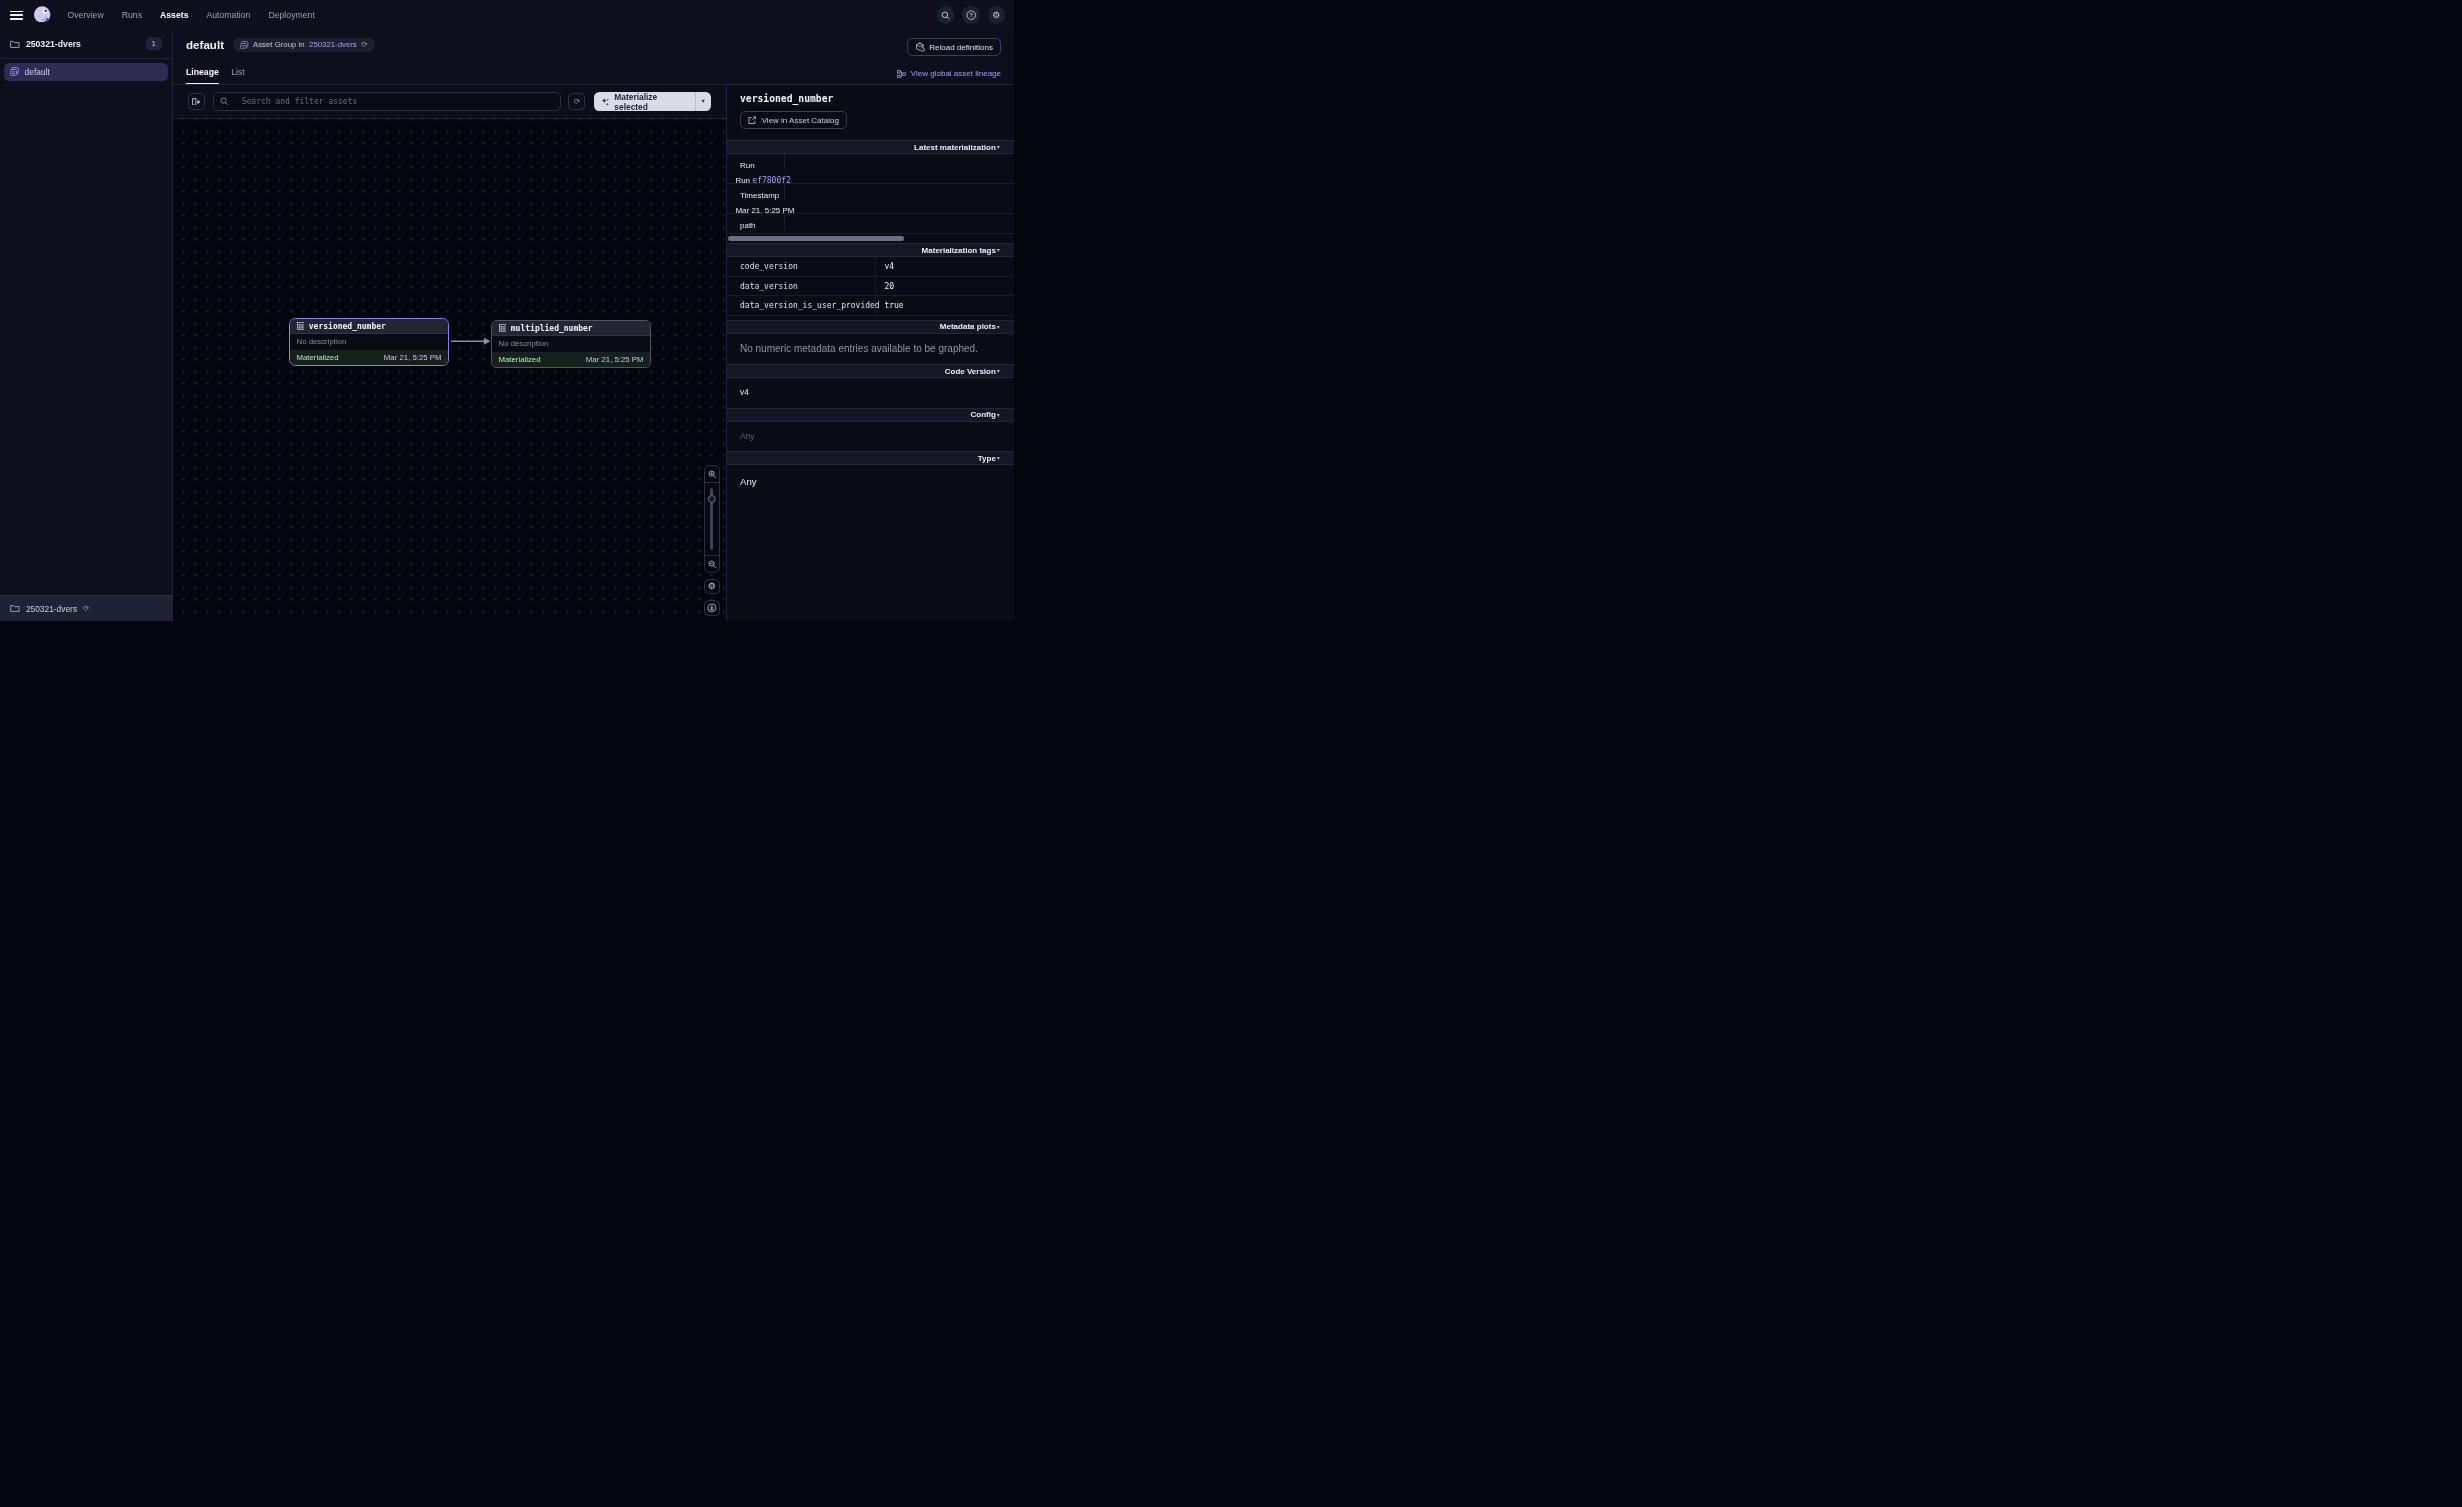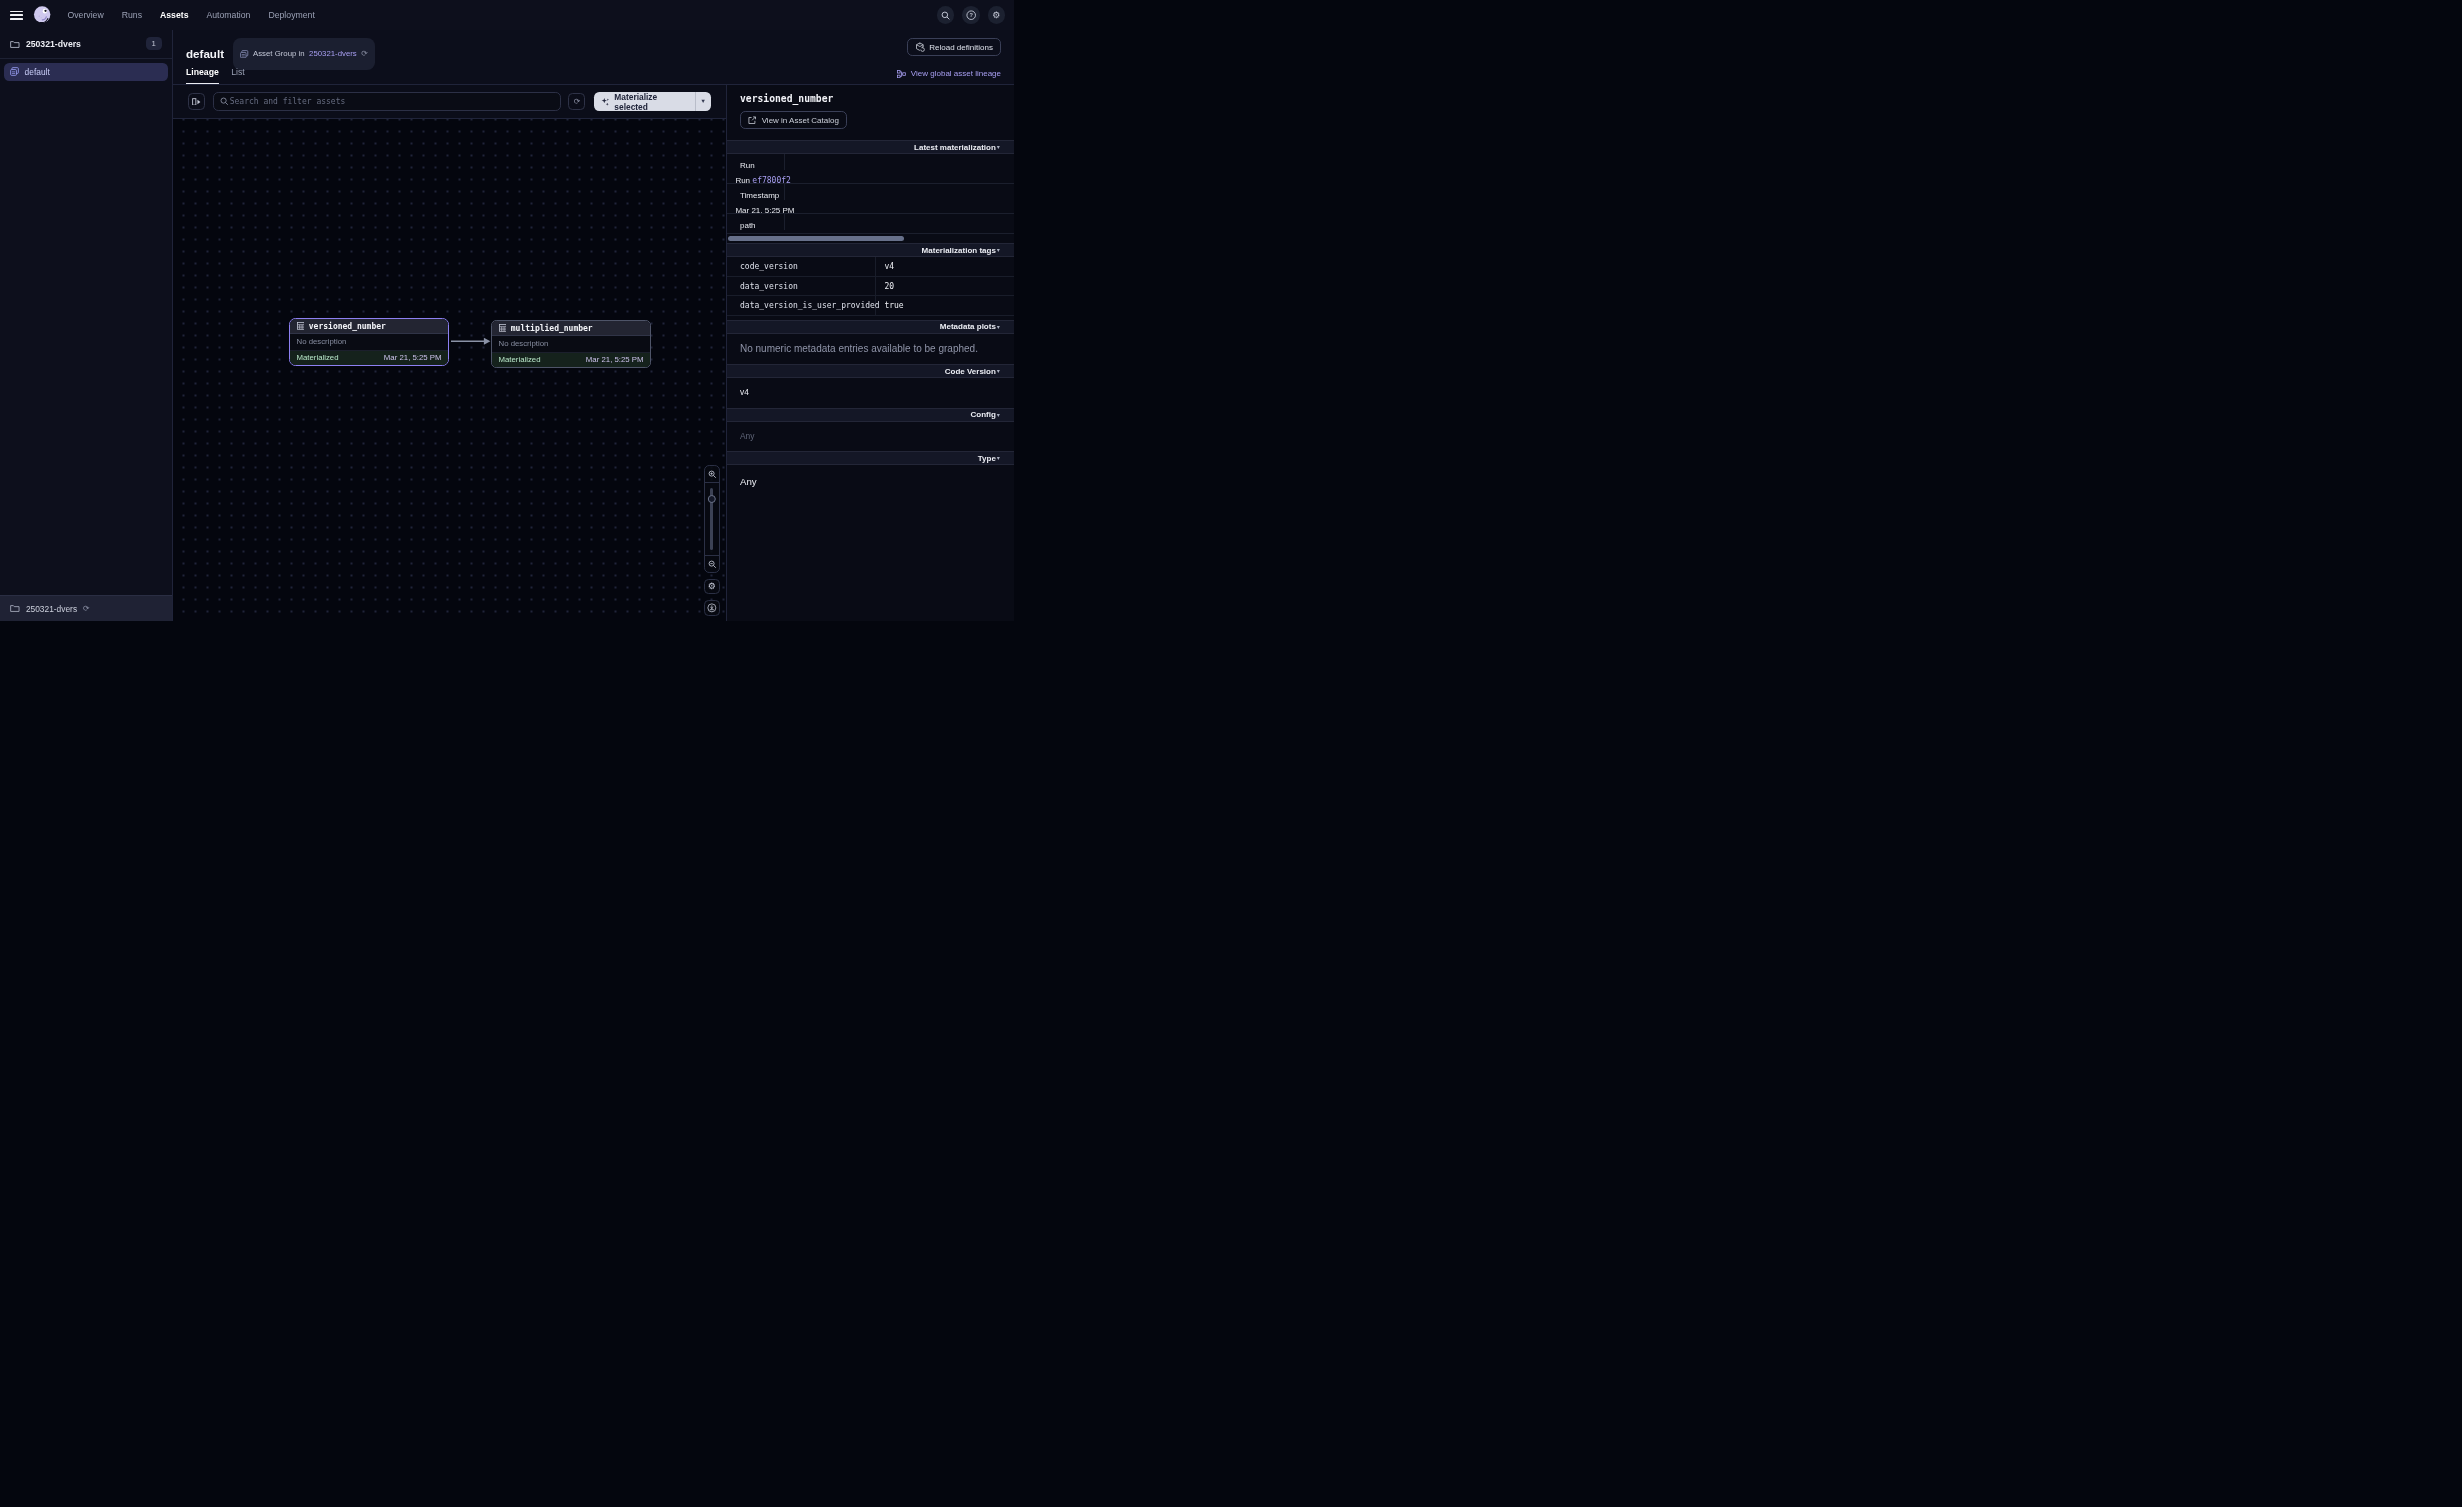--- a/index.html
+++ b/index.html
@@ -33,36 +33,36 @@
   .group-row { margin:4.5px 3.9px; height:17.5px; border-radius:5.2px; background:#2b2d52; display:flex; align-items:center; gap:5.2px; padding:0 6.5px; cursor:pointer; }
   .group-label { font-size:8.4px; color:#ccd0fa; }
   .sidebar-footer { position:absolute; left:0; bottom:0; width:100%; height:26px; background:#1f2234; border-top:0.6px solid #2a2e43; display:flex; align-items:center; gap:5.8px; padding:0 10.4px; cursor:pointer; }
   .footer-label { font-size:8.4px; color:#ccd0dc; }
 
   
   .main { flex:1; display:flex; flex-direction:column; min-width:0; }
   .page-header { height:55px; position:relative; padding:7.8px 13px 0; background:#0c0e1b; border-bottom:0.6px solid #20243a; flex:none; }
   .title-row { display:flex; align-items:center; gap:9px; }
   .page-title { font-size:11.6px; font-weight:bold; color:#f4f5f9; }
-  .chip { height:32px; border-radius:7.8px; background:#1b1f30; display:flex; align-items:center; gap:4.5px; padding:0 7.1px; font-size:7.8px; color:#c3c7d6; cursor:pointer; }
+  .chip { height:14px; border-radius:7.8px; background:#1b1f30; display:flex; align-items:center; gap:4.5px; padding:0 7.1px; font-size:7.8px; color:#c3c7d6; cursor:pointer; }
   .chip-link { color:#a79ef0; cursor:pointer; }
   .refresh-glyph { font-size:7.8px; color:#8b90a5; line-height:1; }
   .reload-btn { position:absolute; right:13px; top:8.4px; height:17.5px; display:flex; align-items:center; gap:4.5px; border:0.6px solid #3a3f57; border-radius:5.2px; padding:0 7.1px; font-size:8px; color:#dde0ea; cursor:pointer; background:transparent; }
   .tabs-row { position:absolute; left:13px; bottom:0; display:flex; gap:12.3px; }
   .tab { font-size:8.7px; color:#9aa0b4; padding-bottom:5.8px; cursor:pointer; border-bottom:1.3px solid transparent; }
   .tab.active { color:#ffffff; font-weight:bold; border-bottom-color:#eceef4; }
   .global-link { position:absolute; right:13px; bottom:5.8px; display:flex; align-items:center; gap:4.5px; font-size:8px; color:#a79ef0; cursor:pointer; }
 
   .content { flex:1; display:flex; min-height:0; }
 
   
   .graph-col { flex:1; display:flex; flex-direction:column; min-width:0; border-right:0.6px solid #20243a; }
   .graph-toolbar { height:34px; flex:none; display:flex; align-items:center; gap:7.8px; padding:0 15px; background:#0b0d19; border-bottom:0.6px solid #20243a; }
   .tool-btn { width:17px; height:17px; border:0.6px solid #2e3247; border-radius:4.5px; display:flex; align-items:center; justify-content:center; color:#c6cad8; cursor:pointer; background:transparent; flex:none; }
-  .search-box { width:371px; height:19.4px; border:0.6px solid #2c3046; border-radius:5.2px; background:#0a0c15; display:flex; align-items:center; gap:1px; padding:0 6.5px; color:#8f95a8; }
+  .search-box { width:371px; height:19.4px; border:0.6px solid #2c3046; border-radius:5.2px; background:#0a0c15; display:flex; align-items:center; gap:13px; padding:0 6.5px; color:#8f95a8; }
   .search-box input { flex:1; background:transparent; border:none; outline:none; color:#dfe2ec; font-family:"DejaVu Sans Mono", monospace; font-size:8px; }
   .search-box input::placeholder { color:#666c80; }
   .mat-btn { margin-left:0.6px; height:19.4px; border-radius:5.2px; background:#d9dce6; color:#20243a; display:flex; align-items:stretch; cursor:pointer; overflow:hidden; }
   .mat-main { display:flex; align-items:center; gap:4.5px; padding:0 7.8px 0 7.1px; font-size:8.4px; font-weight:bold; }
   .mat-divider { width:0.6px; background:#b9bdc9; }
   .mat-caret { width:17px; display:flex; align-items:center; justify-content:center; font-size:5.8px; color:#343a52; }
 
   .canvas { flex:1; position:relative; overflow:hidden; background-color:#04060e;
     background-image:radial-gradient(#20243a 0.9px, transparent 1px);
     background-size:12px 12px; background-position:4.5px 6.5px; }

